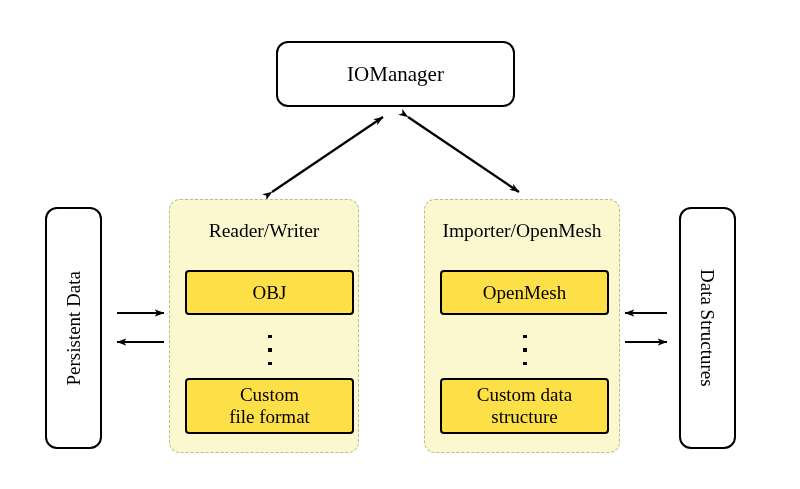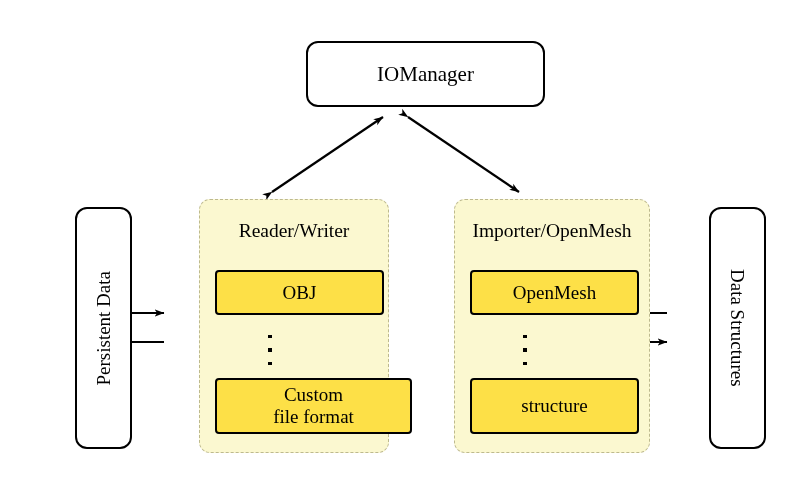--- a/index.html
+++ b/index.html
@@ -23,21 +23,20 @@
     height: 489px;
   }
 
   .node {
     position: absolute;
     box-sizing: border-box;
     display: flex;
     align-items: center;
     justify-content: center;
     text-align: center;
-    margin-left: 30px;
   }
 
   
   .box-solid {
     background: #ffffff;
     border: 2.6px solid #000000;
     border-radius: 12px;
   }
 
   
@@ -118,21 +117,21 @@
     left: 185px;
     top: 270px;
     width: 169px;
     height: 45px;
     font-size: 19px;
   }
 
   #custom-file-format-box {
     left: 185px;
     top: 378px;
-    width: 197px;
+    width: 169px;
     height: 56px;
     font-size: 19px;
     line-height: 1.18;
   }
 
   #open-mesh-box {
     left: 440px;
     top: 270px;
     width: 169px;
     height: 45px;
@@ -234,15 +233,16 @@
 </div>
 
 <div class="vdots" id="importer-dots">
   <span></span>
     <span></span>
     <span></span>
 </div>
 
 <div class="node box-inner" id="custom-data-structure-box">
   <div>
+    <span class="node-text">Custom data</span>
     <span class="node-text">structure</span>
   </div>
 </div>
 
 </body></html>

